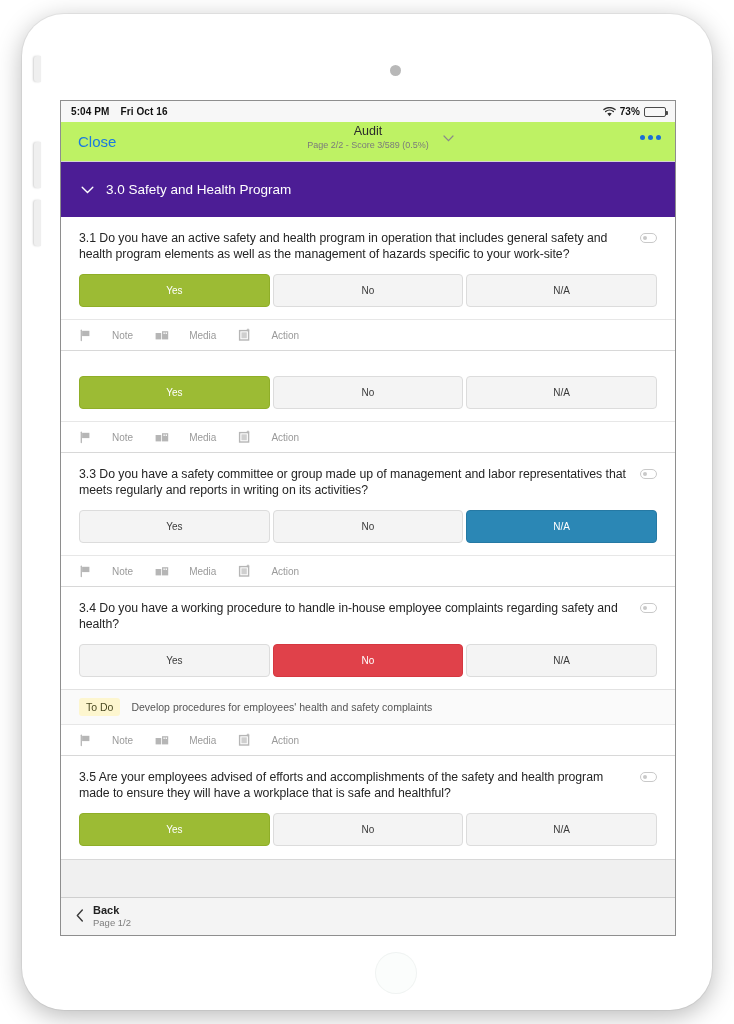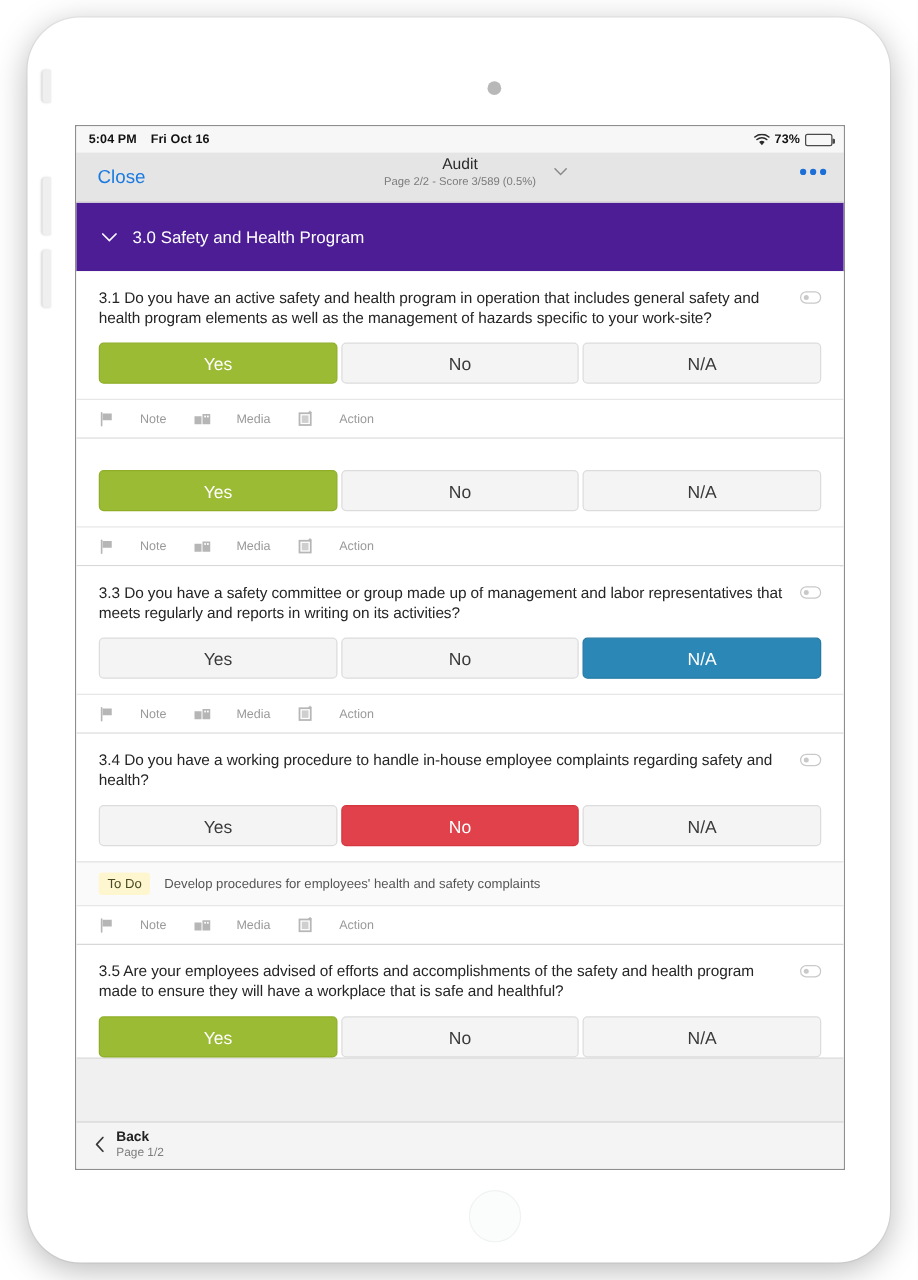--- a/index.html
+++ b/index.html
@@ -131,21 +131,21 @@
   }
   .battery-fill {
     height: 100%;
     background: #1b1b1b;
     border-radius: 1px;
   }
 
   
   #nav-bar {
     height: 39px;
-    background: #e5e5e5;
+    background: #bef264;
     border-bottom: 1px solid #d3d3d3;
     display: flex;
     align-items: center;
     position: relative;
     flex: 0 0 auto;
   }
   #close-button {
     color: #1b7ae0;
     font-size: 15px;
     margin-left: 17px;
@@ -279,21 +279,21 @@
     gap: 3px;
     margin-top: 12px;
   }
   .answer-btn {
     flex: 1;
     height: 33px;
     border-radius: 4px;
     display: flex;
     align-items: center;
     justify-content: center;
-    font-size: 14px;
+    font-size: 10px;
     cursor: pointer;
     box-sizing: border-box;
   }
   .answer-btn.neutral {
     background: #f4f4f4;
     border: 1px solid #dcdcdc;
     color: #3a3a3a;
   }
   .answer-btn.yes-selected {
     background: #9cbb34;
@@ -347,21 +347,21 @@
     display: flex;
     align-items: center;
     gap: 20px;
     cursor: pointer;
   }
   .meta-label {
     font-size: 10px;
     color: #9a9a9a;
   }
   .meta-icon { display: block; }
-  .card-plain-bottom { }
+  .card-plain-bottom { padding-bottom: 13px; }
 
   
   #footer {
     flex: 0 0 auto;
     height: 37px;
     background: #f4f4f4;
     border-top: 1px solid #cfcfcf;
     display: flex;
     align-items: center;
     padding-left: 15px;

